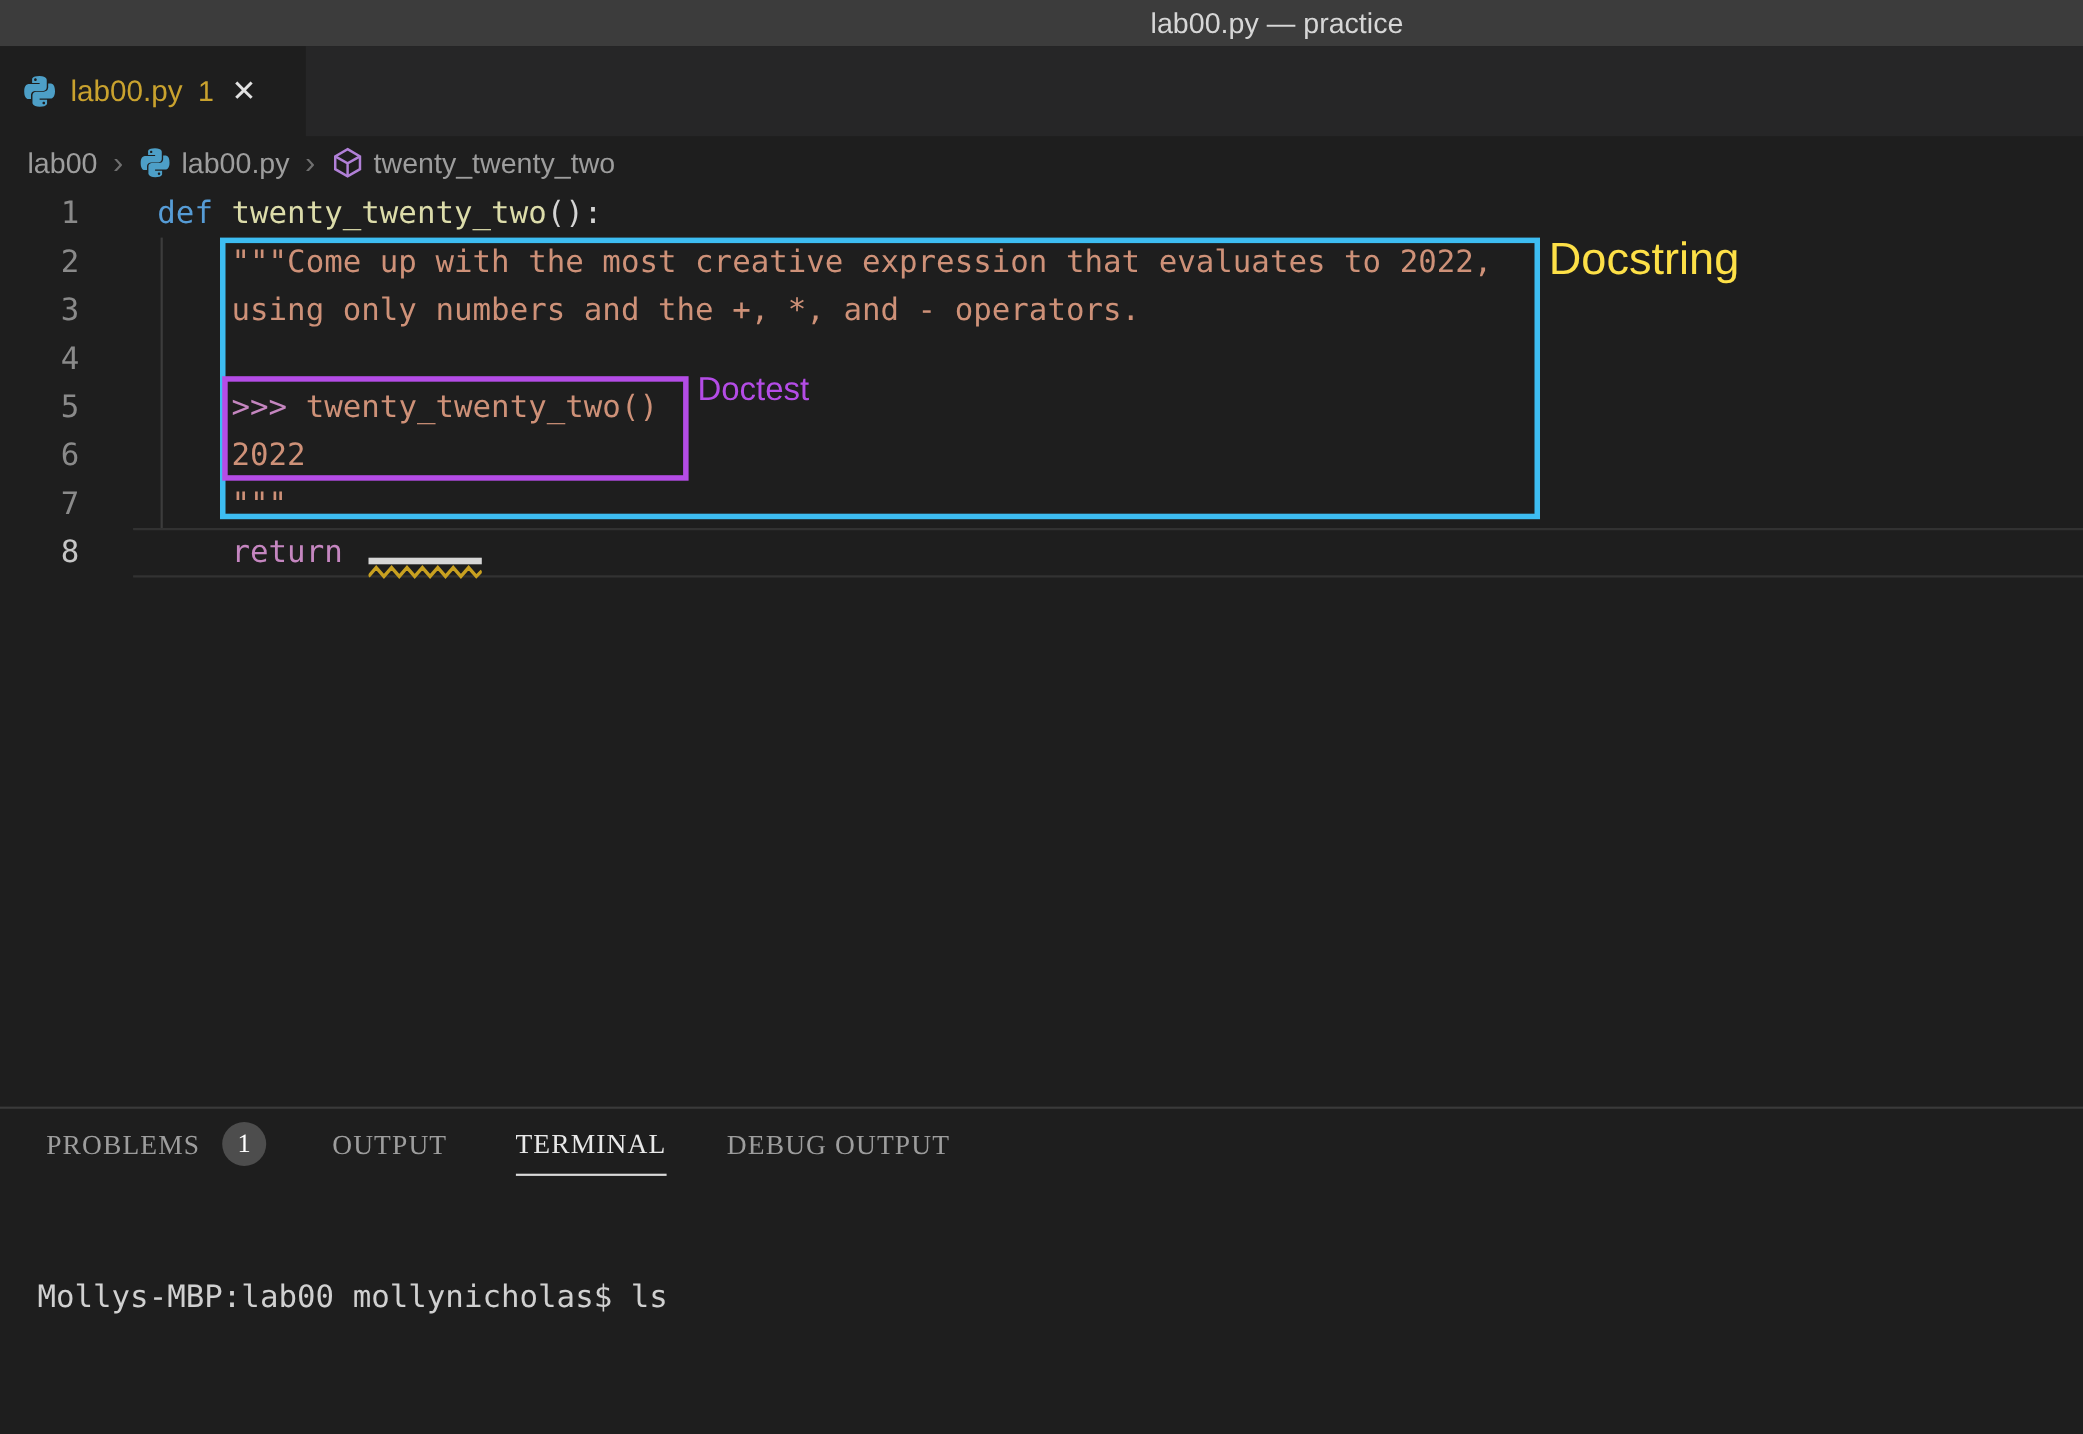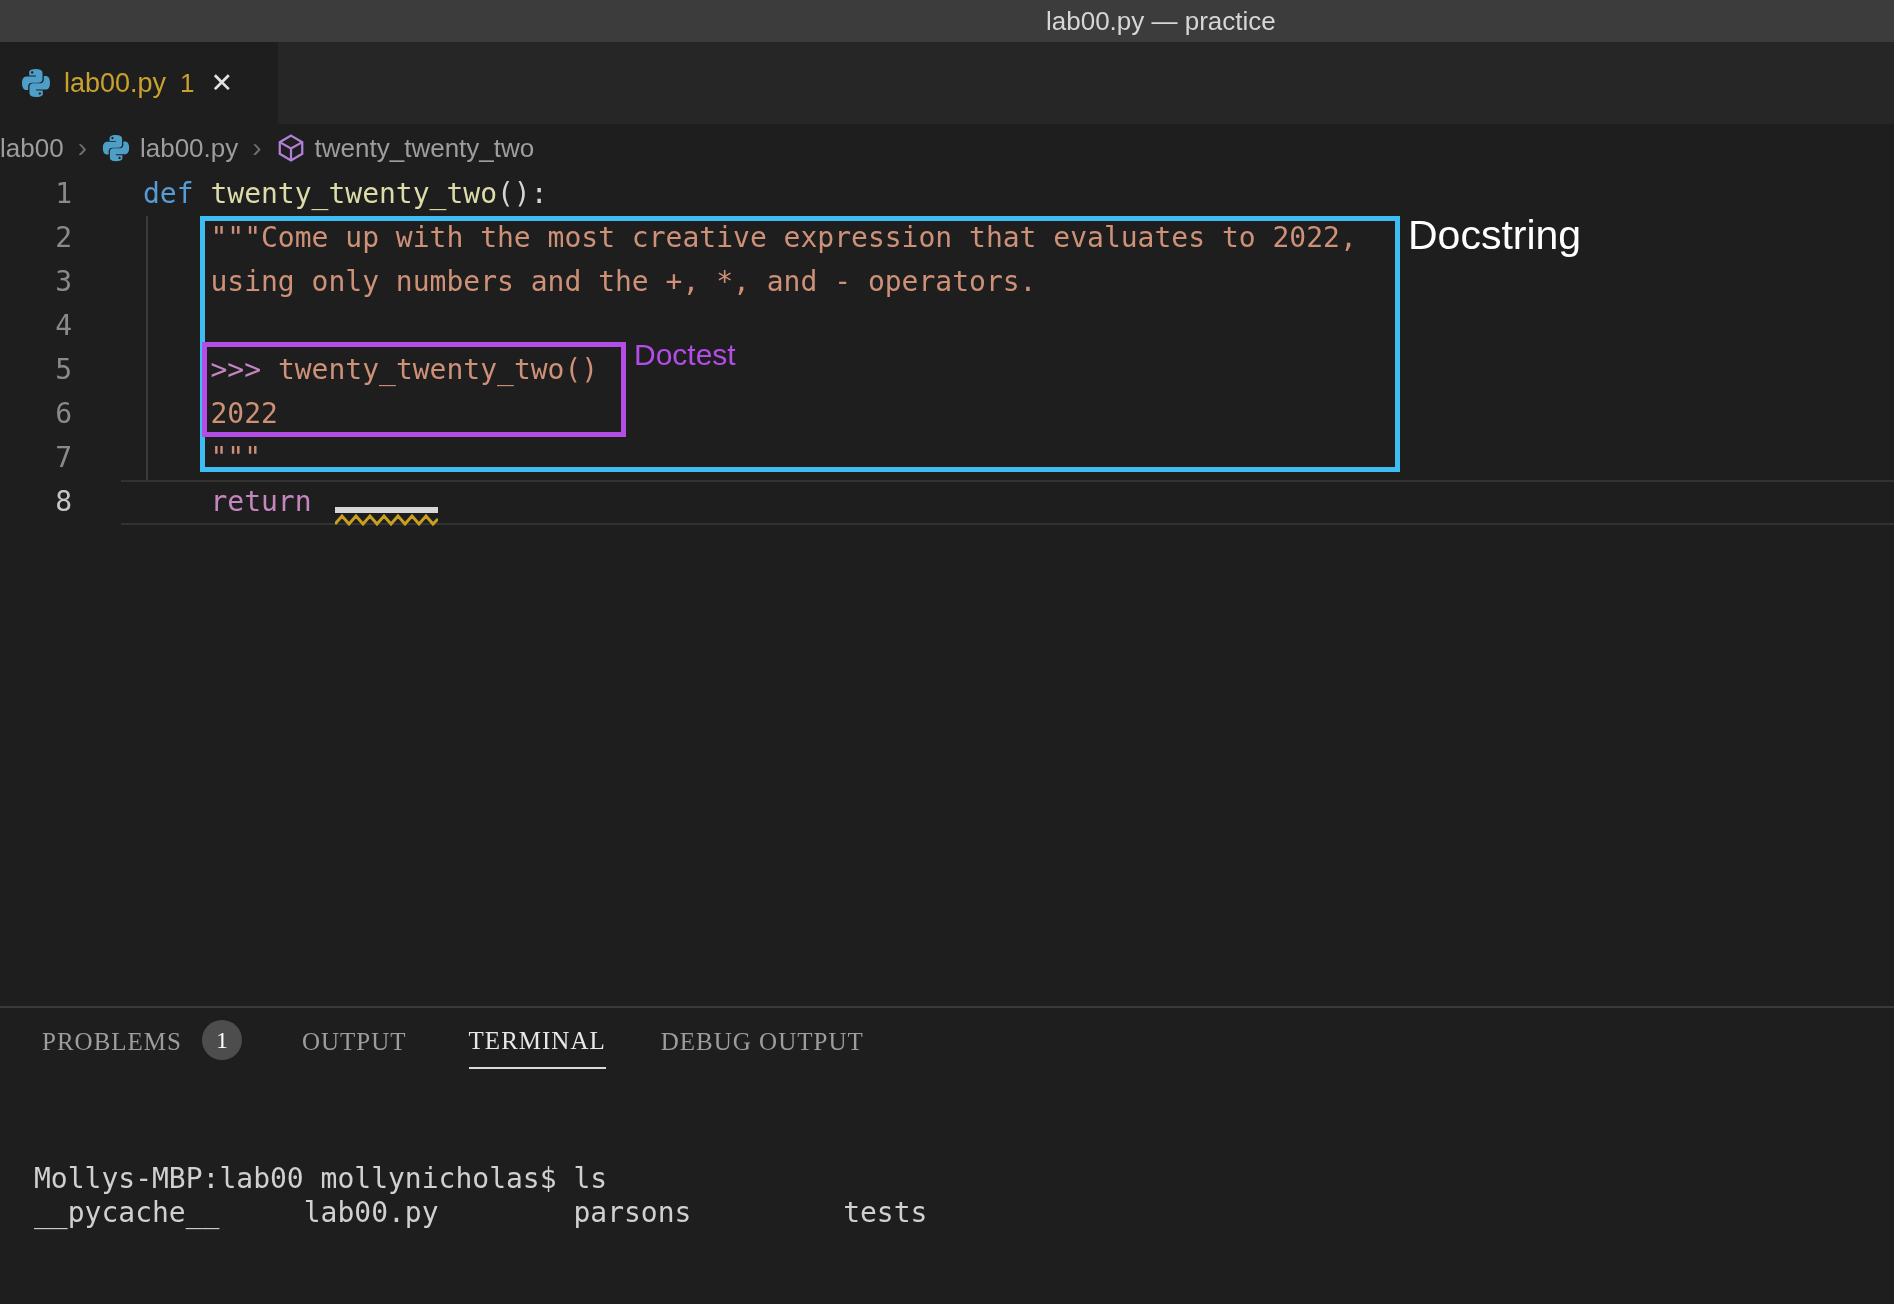--- a/index.html
+++ b/index.html
@@ -17,21 +17,21 @@
     display:flex; align-items:center; padding-left:20px; }
   .tab .pyicon { width:32px; height:32px; flex:0 0 32px; }
   .tab .tab-label { margin-left:12px; font-size:27px; color:#c9a22e; }
   .tab .tab-badge { margin-left:14px; font-size:26px; color:#c9a22e; }
   .tab .tab-close { margin-left:16px; font-size:27px; color:#e2e2e2; line-height:1; }
 
   
   .editor { position:absolute; left:0; top:124px; width:1894px; height:882px; background:#1e1e1e; }
 
   .breadcrumb { position:absolute; left:0; top:0; width:100%; height:48px;
-    display:flex; align-items:center; color:#9d9d9d; font-size:26px; }
+    display:flex; align-items:center; padding-left:25px; color:#9d9d9d; font-size:26px; }
   .bc-sep { color:#6f6f6f; margin:0 14px; font-size:28px; }
   .bc-item { display:flex; align-items:center; }
   .bc-item svg { margin-right:9px; }
 
   .code-area { position:absolute; left:0; top:48px; width:100%;
     font-family:"DejaVu Sans Mono", monospace; font-size:28px; }
   .crow { display:flex; height:44px; line-height:44px; }
   .ln { width:72px; text-align:right; color:#8a8a8a; flex:0 0 72px; }
   .crow.active .ln { color:#c6c6c6; }
   .cd { padding-left:71px; white-space:pre; color:#d4d4d4; }
@@ -48,21 +48,21 @@
   .active-line-bottom { top:399px; }
 
   .ws-bar { position:absolute; left:335px; top:383px; width:103px; height:6px; background:#d6d6d6; }
   .squiggle { position:absolute; left:335px; top:389px; width:103px; height:14px; }
 
   
   .box-docstring { position:absolute; left:200px; top:92px; width:1200px; height:256px;
     border:5px solid #3dbdf2; }
   .box-doctest { position:absolute; left:202px; top:218px; width:424px; height:95px;
     border:5px solid #b44ce6; }
-  .lbl-docstring { position:absolute; left:1408px; top:88px; font-size:41px; color:#ffffff; }
+  .lbl-docstring { position:absolute; left:1408px; top:88px; font-size:41px; color:#fde047; }
   .lbl-doctest { position:absolute; left:634px; top:214px; font-size:30px; color:#b44ce6; }
 
   
   .panel { position:absolute; left:0; top:1006px; width:1894px; height:298px;
     background:#1e1e1e; border-top:2px solid #3a3a3a; }
   .ptabs { display:flex; align-items:center; height:64px; padding-left:42px;font-family:Liberation Serif, serif; }
   .ptab { font-size:25px; letter-spacing:1px; color:#9d9d9d; padding:15px 0 12px 0; }
   .ptab.active { color:#e8e8e8; border-bottom:2px solid #dadada; }
   .ptab-output { margin-left:60px; }
   .ptab-terminal { margin-left:62px; }
@@ -171,16 +171,16 @@
 <div class="panel">
   <div class="ptabs">
     <span class="ptab">PROBLEMS</span>
     <span class="pbadge">1</span>
     <span class="ptab ptab-output">OUTPUT</span>
     <span class="ptab ptab-terminal active">TERMINAL</span>
     <span class="ptab ptab-debug">DEBUG OUTPUT</span>
   </div>
 
   <div class="terminal">
-    <div><div class="trow">Mollys-MBP:lab00 mollynicholas$ ls</div><div class="trow">__pycache__     lab00.py        parsons         tests</div></div>
+    <div><div class="trow">Mollys-MBP:lab00 mollynicholas$ ls</div></div>
     
   </div>
 </div>
 
 </body></html>

